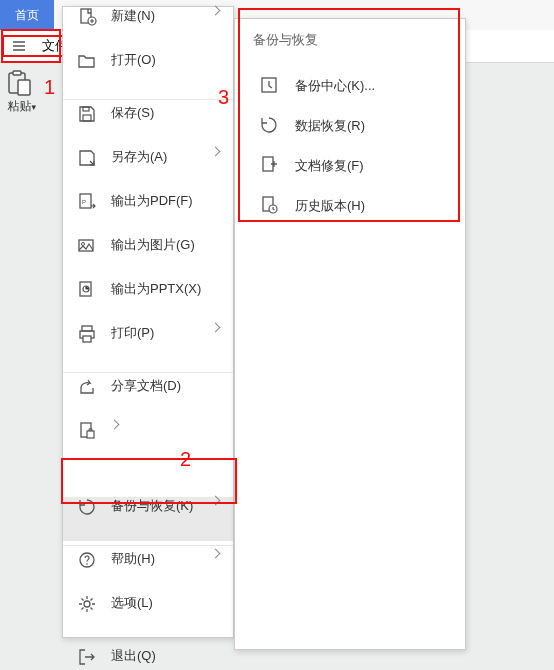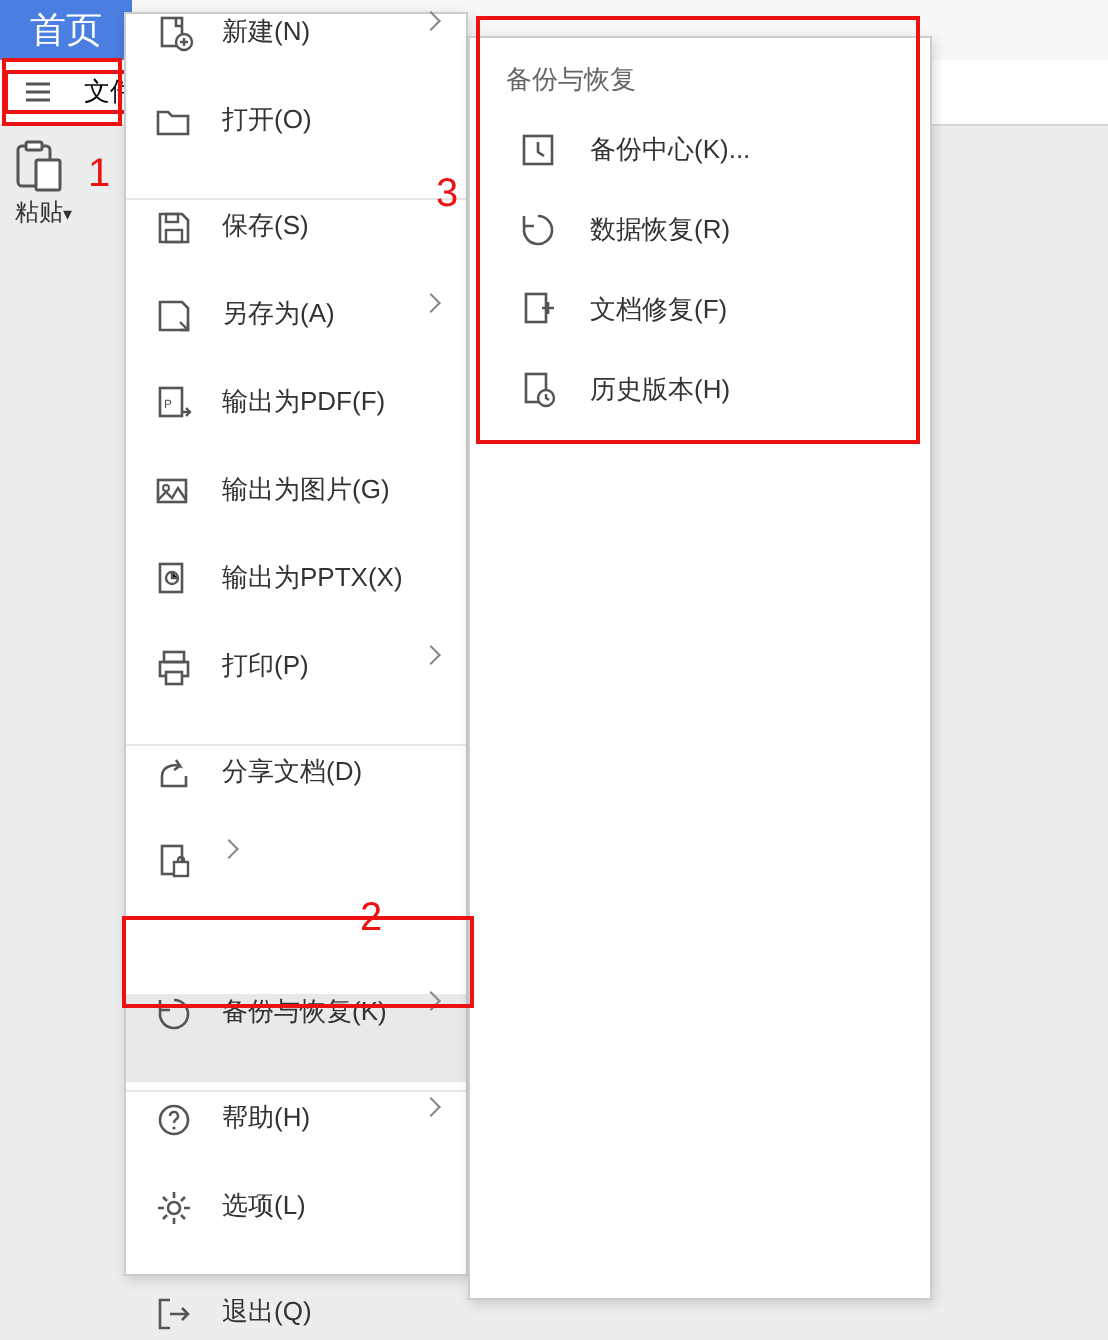--- a/index.html
+++ b/index.html
@@ -17,21 +17,21 @@
     display: flex;
     align-items: stretch;
     background: #f7f7f7;
   }
   .tab-home {
     background: #4a7ee0;
     color: #fff;
     padding: 0 15px;
     display: flex;
     align-items: center;
-    font-size: 18px;
+    font-size: 12px;
   }
   .ribbon {
     display: flex;
     align-items: center;
     background: #fff;
     border-bottom: 1px solid #d8d8d8;
     height: 32px;
   }
   .file-btn {
     display: flex;
@@ -129,21 +129,21 @@
     box-shadow: 1px 2px 6px rgba(0,0,0,0.15);
     margin-top: 12px;
   }
   .sub-title {
     font-size: 13px;
     color: #666;
     padding: 12px 12px 6px 18px;
   }
   .sub-item {
     display: flex;
-    align-items: center;
+    align-items: flex-end;
     height: 40px;
     padding: 0 10px 0 24px;
     font-size: 13px;
     color: #333;
   }
   .sub-item .ic {
     width: 20px; height: 20px; margin-right: 16px;
   }
   
   .doc-page {

